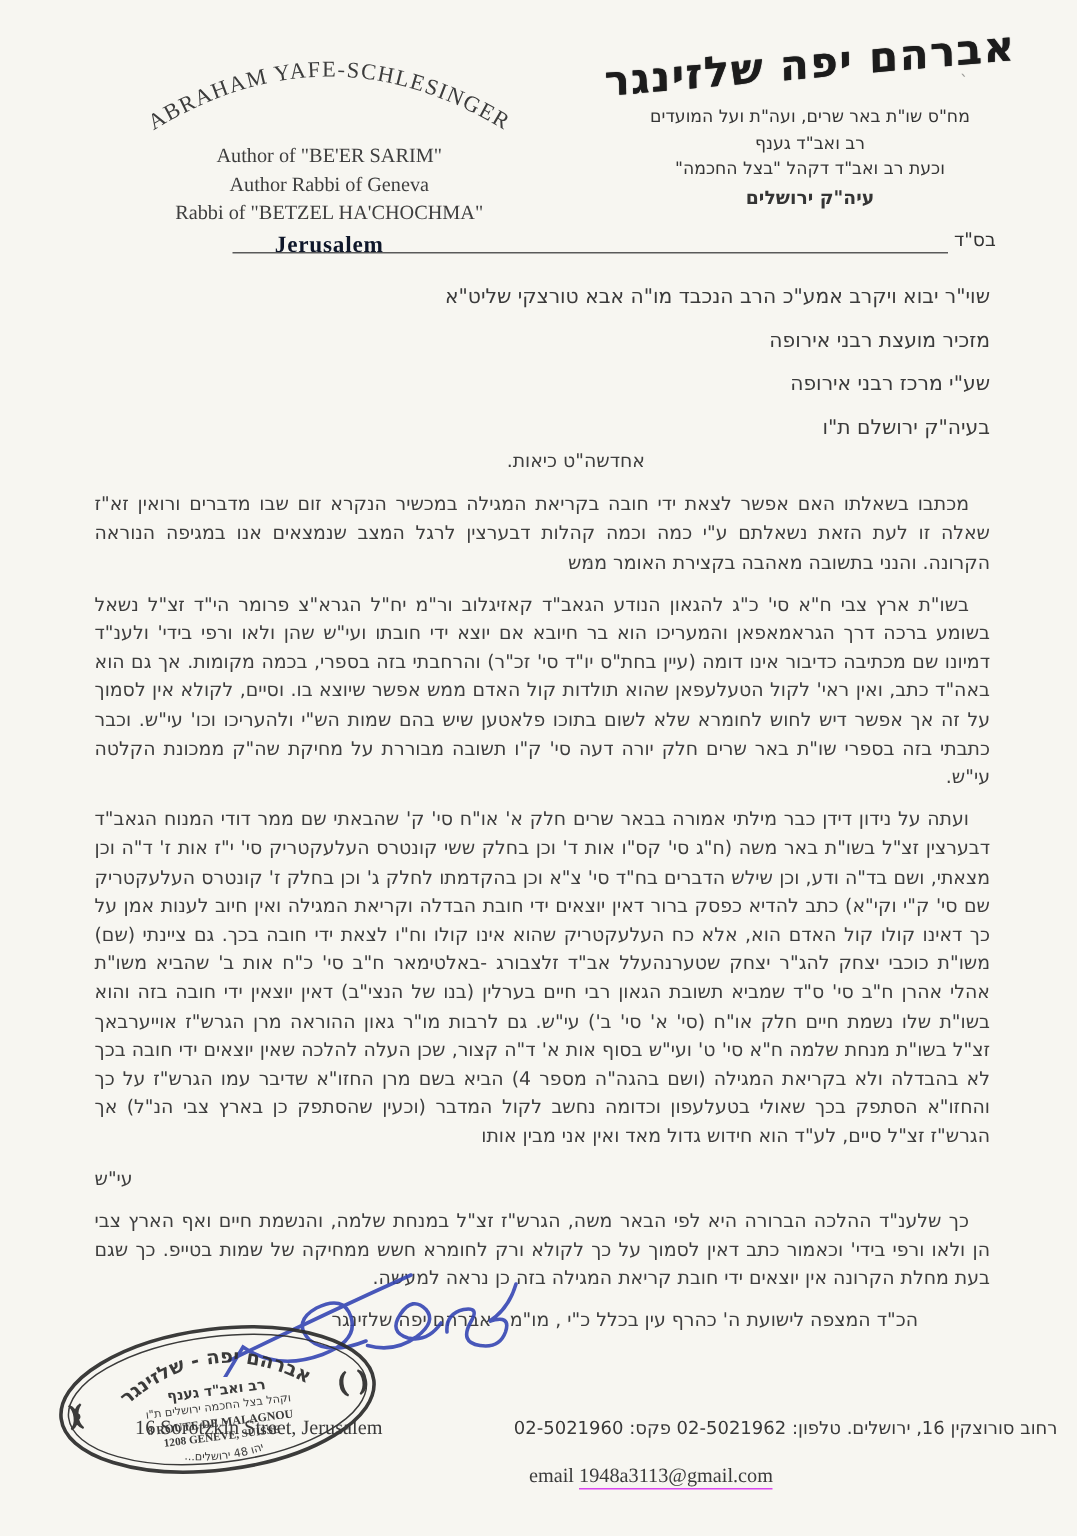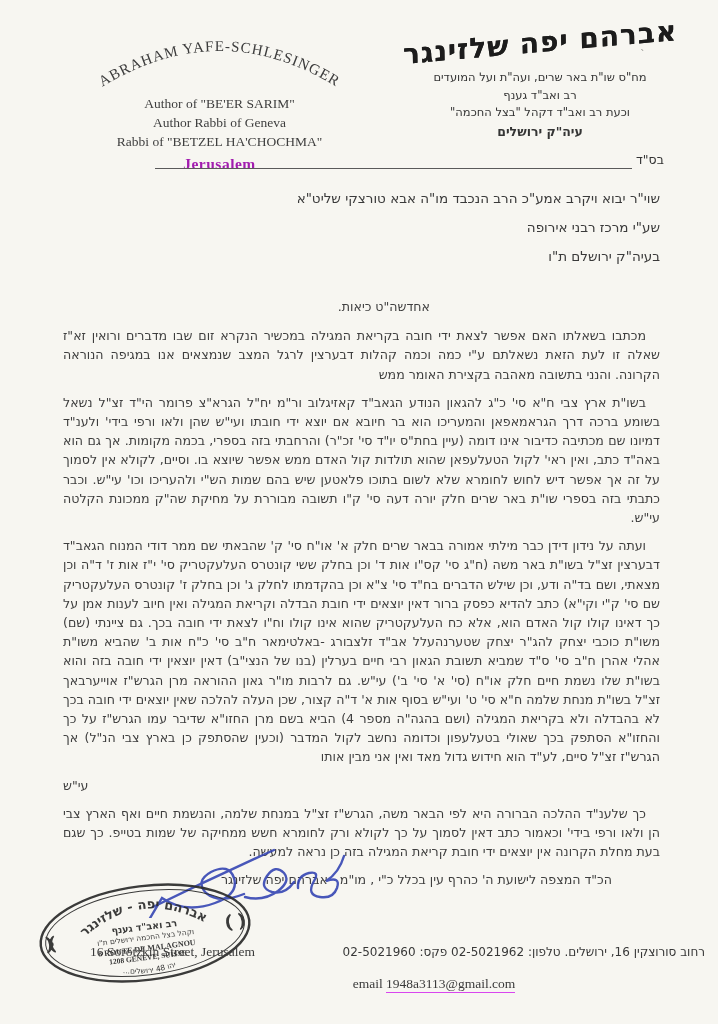--- a/index.html
+++ b/index.html
@@ -6,21 +6,21 @@
   .page{
     position:relative;width:718px;height:1024px;margin:0 auto;
     background:#f7f6f1;overflow:hidden;
     font-family:"DejaVu Sans",sans-serif;color:#3b3b3b;
     box-shadow:0 0 6px rgba(0,0,0,.25);
   }
   
   .lh-en{position:absolute;left:62px;top:26px;width:315px;text-align:center;}
   .lh-en .arc{display:block;margin:0 auto;}
   .lh-en .lines{font-family:"Liberation Serif",serif;font-size:13.5px;line-height:19px;color:#3e3e3e;margin-top:-12px;}
-  .lh-en .city{font-family:"Liberation Serif",serif;font-size:15.5px;font-weight:bold;color:#a21caf;margin-top:4px;letter-spacing:.5px;}
+  .lh-en .city{font-family:"Liberation Serif",serif;font-size:15.5px;font-weight:bold;color:#0f172a;margin-top:4px;letter-spacing:.5px;}
   .lh-he{position:absolute;right:22px;top:26px;width:312px;text-align:center;direction:rtl;}
   .lh-he .big-name{
     font-size:28px;font-weight:bold;color:#1c1c1c;letter-spacing:1px;
     transform:rotate(-5deg) skewX(-4deg);margin-bottom:10px;
     text-shadow:0 0 .6px #1c1c1c;
   }
   .lh-he .lines{font-size:11.5px;line-height:17.5px;color:#353535;}
   .lh-he .lines .strong{font-size:12.5px;font-weight:bold;margin-top:1px;}
   .besd-rule{position:absolute;left:155px;top:168px;width:477px;border-bottom:1.4px solid #5a5a5a;}
   .besd{position:absolute;left:636px;top:152px;font-size:12.5px;color:#333;}
@@ -78,20 +78,21 @@
       <div>וכעת רב ואב"ד דקהל "בצל החכמה"</div>
       <div class="strong">עיה"ק ירושלים</div>
     </div>
   </div>
 
   <div class="besd-rule"></div>
   <div class="besd">בס"ד</div>
 
   <div class="recipient">
     <div>שוי"ר יבוא ויקרב אמע"כ הרב הנכבד מו"ה אבא טורצקי שליט"א</div>
+    <div>מזכיר מועצת רבני אירופה</div>
     <div>שע"י מרכז רבני אירופה</div>
     <div>בעיה"ק ירושלם ת"ו</div>
   </div>
 
   <div class="body-block">
     <div class="greeting">אחדשה"ט כיאות.</div>
     <p>מכתבו בשאלתו האם אפשר לצאת ידי חובה בקריאת המגילה במכשיר הנקרא זום שבו מדברים ורואין זא"ז שאלה זו לעת הזאת נשאלתם ע"י כמה וכמה קהלות דבערצין לרגל המצב שנמצאים אנו במגיפה הנוראה הקרונה. והנני בתשובה מאהבה בקצירת האומר ממש</p>
     <p>בשו"ת ארץ צבי ח"א סי' כ"ג להגאון הנודע הגאב"ד קאזיגלוב ור"מ יח"ל הגרא"צ פרומר הי"ד זצ"ל נשאל בשומע ברכה דרך הגראמאפאן והמעריכו הוא בר חיובא אם יוצא ידי חובתו ועי"ש שהן ולאו ורפי בידי' ולענ"ד דמיונו שם מכתיבה כדיבור אינו דומה (עיין בחת"ס יו"ד סי' זכ"ר) והרחבתי בזה בספרי, בכמה מקומות.  אך גם הוא באה"ד כתב, ואין ראי' לקול הטעלעפאן שהוא תולדות קול האדם ממש אפשר שיוצא בו. וסיים, לקולא אין לסמוך על זה אך אפשר דיש לחוש לחומרא שלא לשום בתוכו פלאטען שיש בהם שמות הש"י ולהעריכו וכו' עי"ש. וכבר כתבתי בזה בספרי שו"ת באר שרים חלק יורה דעה סי' ק"ו תשובה מבוררת על מחיקת שה"ק ממכונת הקלטה עי"ש.</p>
     <p>ועתה על נידון דידן כבר מילתי אמורה בבאר שרים חלק א' או"ח סי' ק' שהבאתי שם ממר דודי המנוח הגאב"ד דבערצין זצ"ל בשו"ת באר משה (ח"ג סי' קס"ו אות ד' וכן בחלק ששי קונטרס העלעקטריק סי' י"ז אות ז' ד"ה וכן מצאתי, ושם בד"ה ודע, וכן שילש הדברים בח"ד סי' צ"א וכן בהקדמתו לחלק ג' וכן בחלק ז' קונטרס העלעקטריק שם סי' ק"י וקי"א) כתב להדיא כפסק ברור דאין יוצאים ידי חובת הבדלה וקריאת המגילה ואין חיוב לענות אמן על כך דאינו קולו קול האדם הוא, אלא כח העלעקטריק שהוא אינו קולו וח"ו לצאת ידי חובה בכך. גם ציינתי (שם) משו"ת כוכבי יצחק להג"ר יצחק שטערנהעלל אב"ד זלצבורג -באלטימאר ח"ב סי' כ"ח אות ב' שהביא משו"ת אהלי אהרן ח"ב סי' ס"ד שמביא תשובת הגאון רבי חיים בערלין (בנו של הנצי"ב) דאין יוצאין ידי חובה בזה והוא בשו"ת שלו נשמת חיים חלק או"ח (סי' א' סי' ב') עי"ש. גם לרבות מו"ר גאון ההוראה מרן הגרש"ז אוייערבאך זצ"ל בשו"ת מנחת שלמה ח"א סי' ט' ועי"ש בסוף אות א' ד"ה קצור, שכן העלה להלכה שאין יוצאים ידי חובה בכך לא בהבדלה ולא בקריאת המגילה (ושם בהגה"ה מספר 4) הביא בשם מרן החזו"א שדיבר עמו הגרש"ז על כך והחזו"א הסתפק בכך שאולי בטעלעפון וכדומה נחשב לקול המדבר (וכעין שהסתפק כן בארץ צבי הנ"ל) אך הגרש"ז זצ"ל סיים, לע"ד הוא חידוש גדול מאד ואין אני מבין אותו</p>
     <p class="short-left">עי"ש</p>

